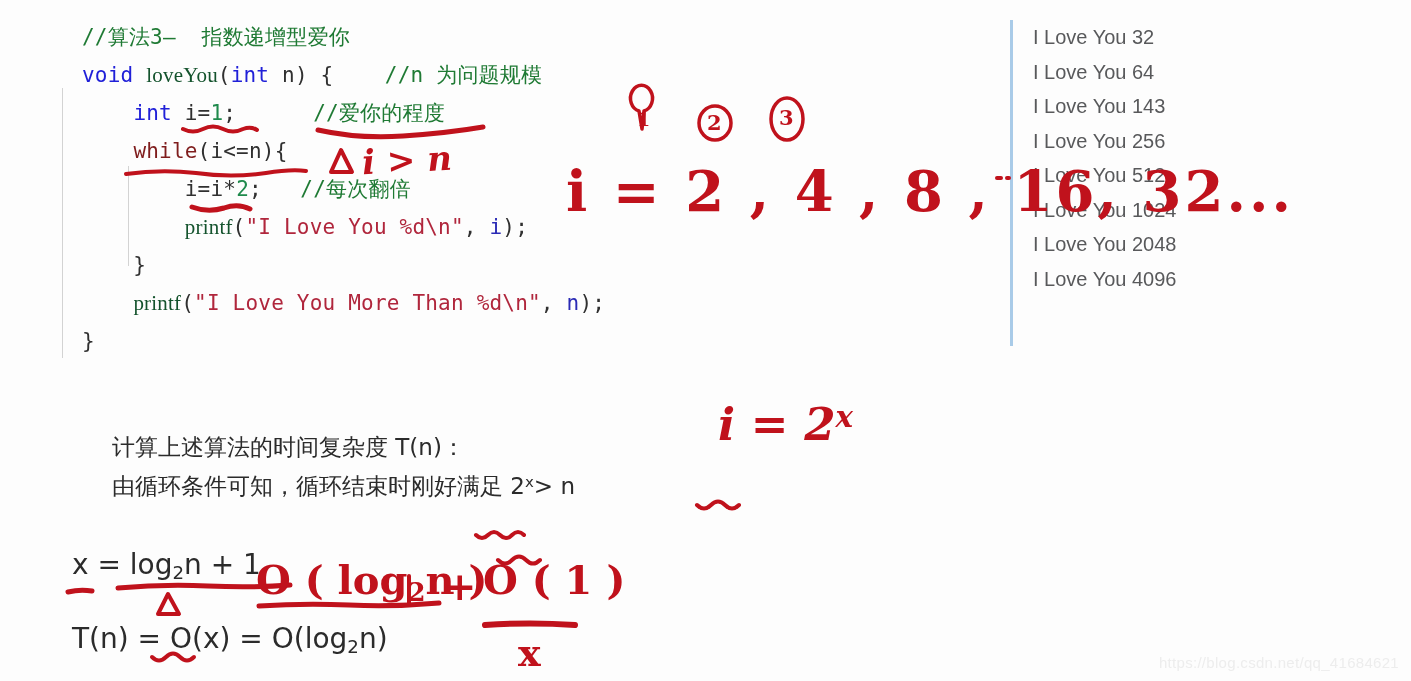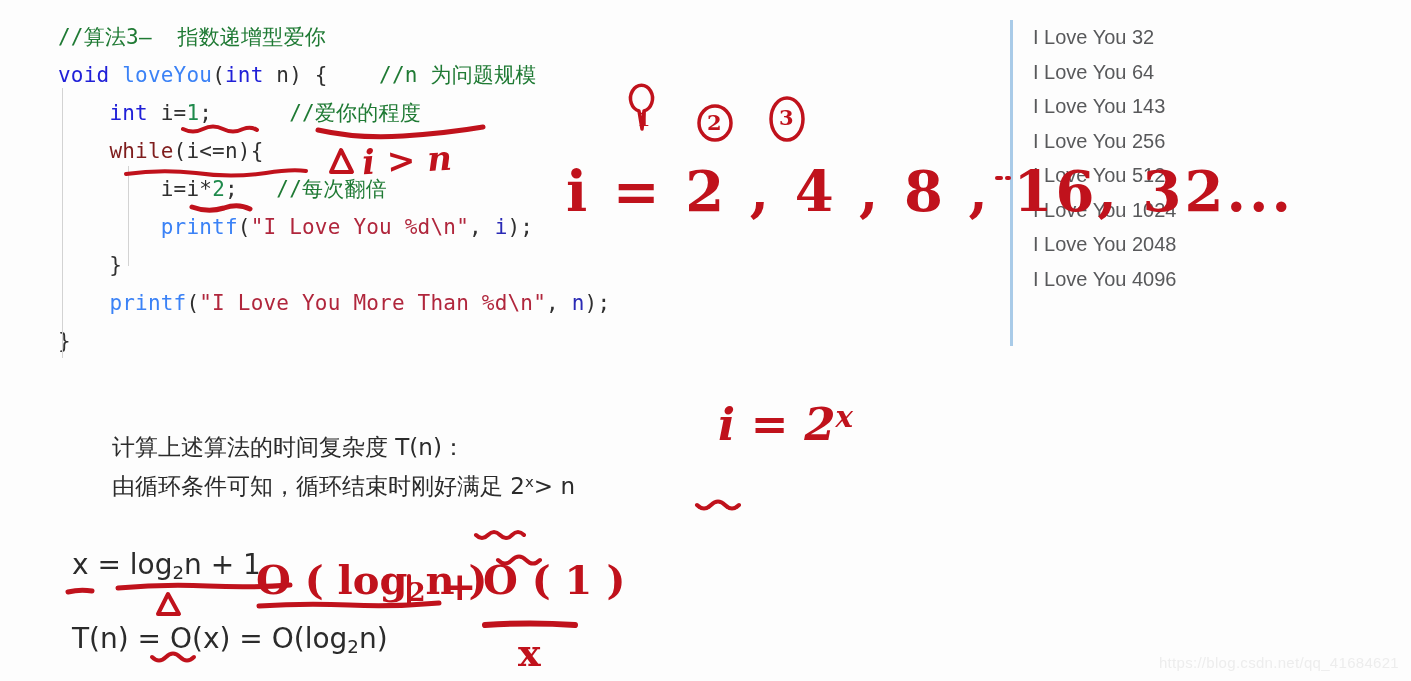--- a/index.html
+++ b/index.html
@@ -12,24 +12,24 @@
   }
   #stage{position:relative;width:1411px;height:681px;overflow:hidden;background:#fdfdfd;}
 
   
   .code{
     position:absolute;left:58px;top:18px;width:930px;
     font-family:"DejaVu Sans Mono","Liberation Mono",monospace;
     font-size:21px;line-height:38px;white-space:pre;
     color:#303030;letter-spacing:.2px;
   }
-  .code .line{position:relative;height:38px;}
+  .code .line{position:relative;height:38px;margin-left:24px;}
   .kw{color:#2020d8;}
   .kw2{color:#7f1d1d;}
-  .fn{color:#3b82f6;}
+  .fn{color:#14532d;font-family:Liberation Serif, serif;}
   .str{color:#b0263c;}
   .num{color:#1f8a4c;}
   .cmt{color:#1f7a34;}
   .pl{color:#303030;}
   .var{color:#2a2ab5;}
 
   
   .guide{position:absolute;width:1px;background:#d3d3d3;}
 
   

